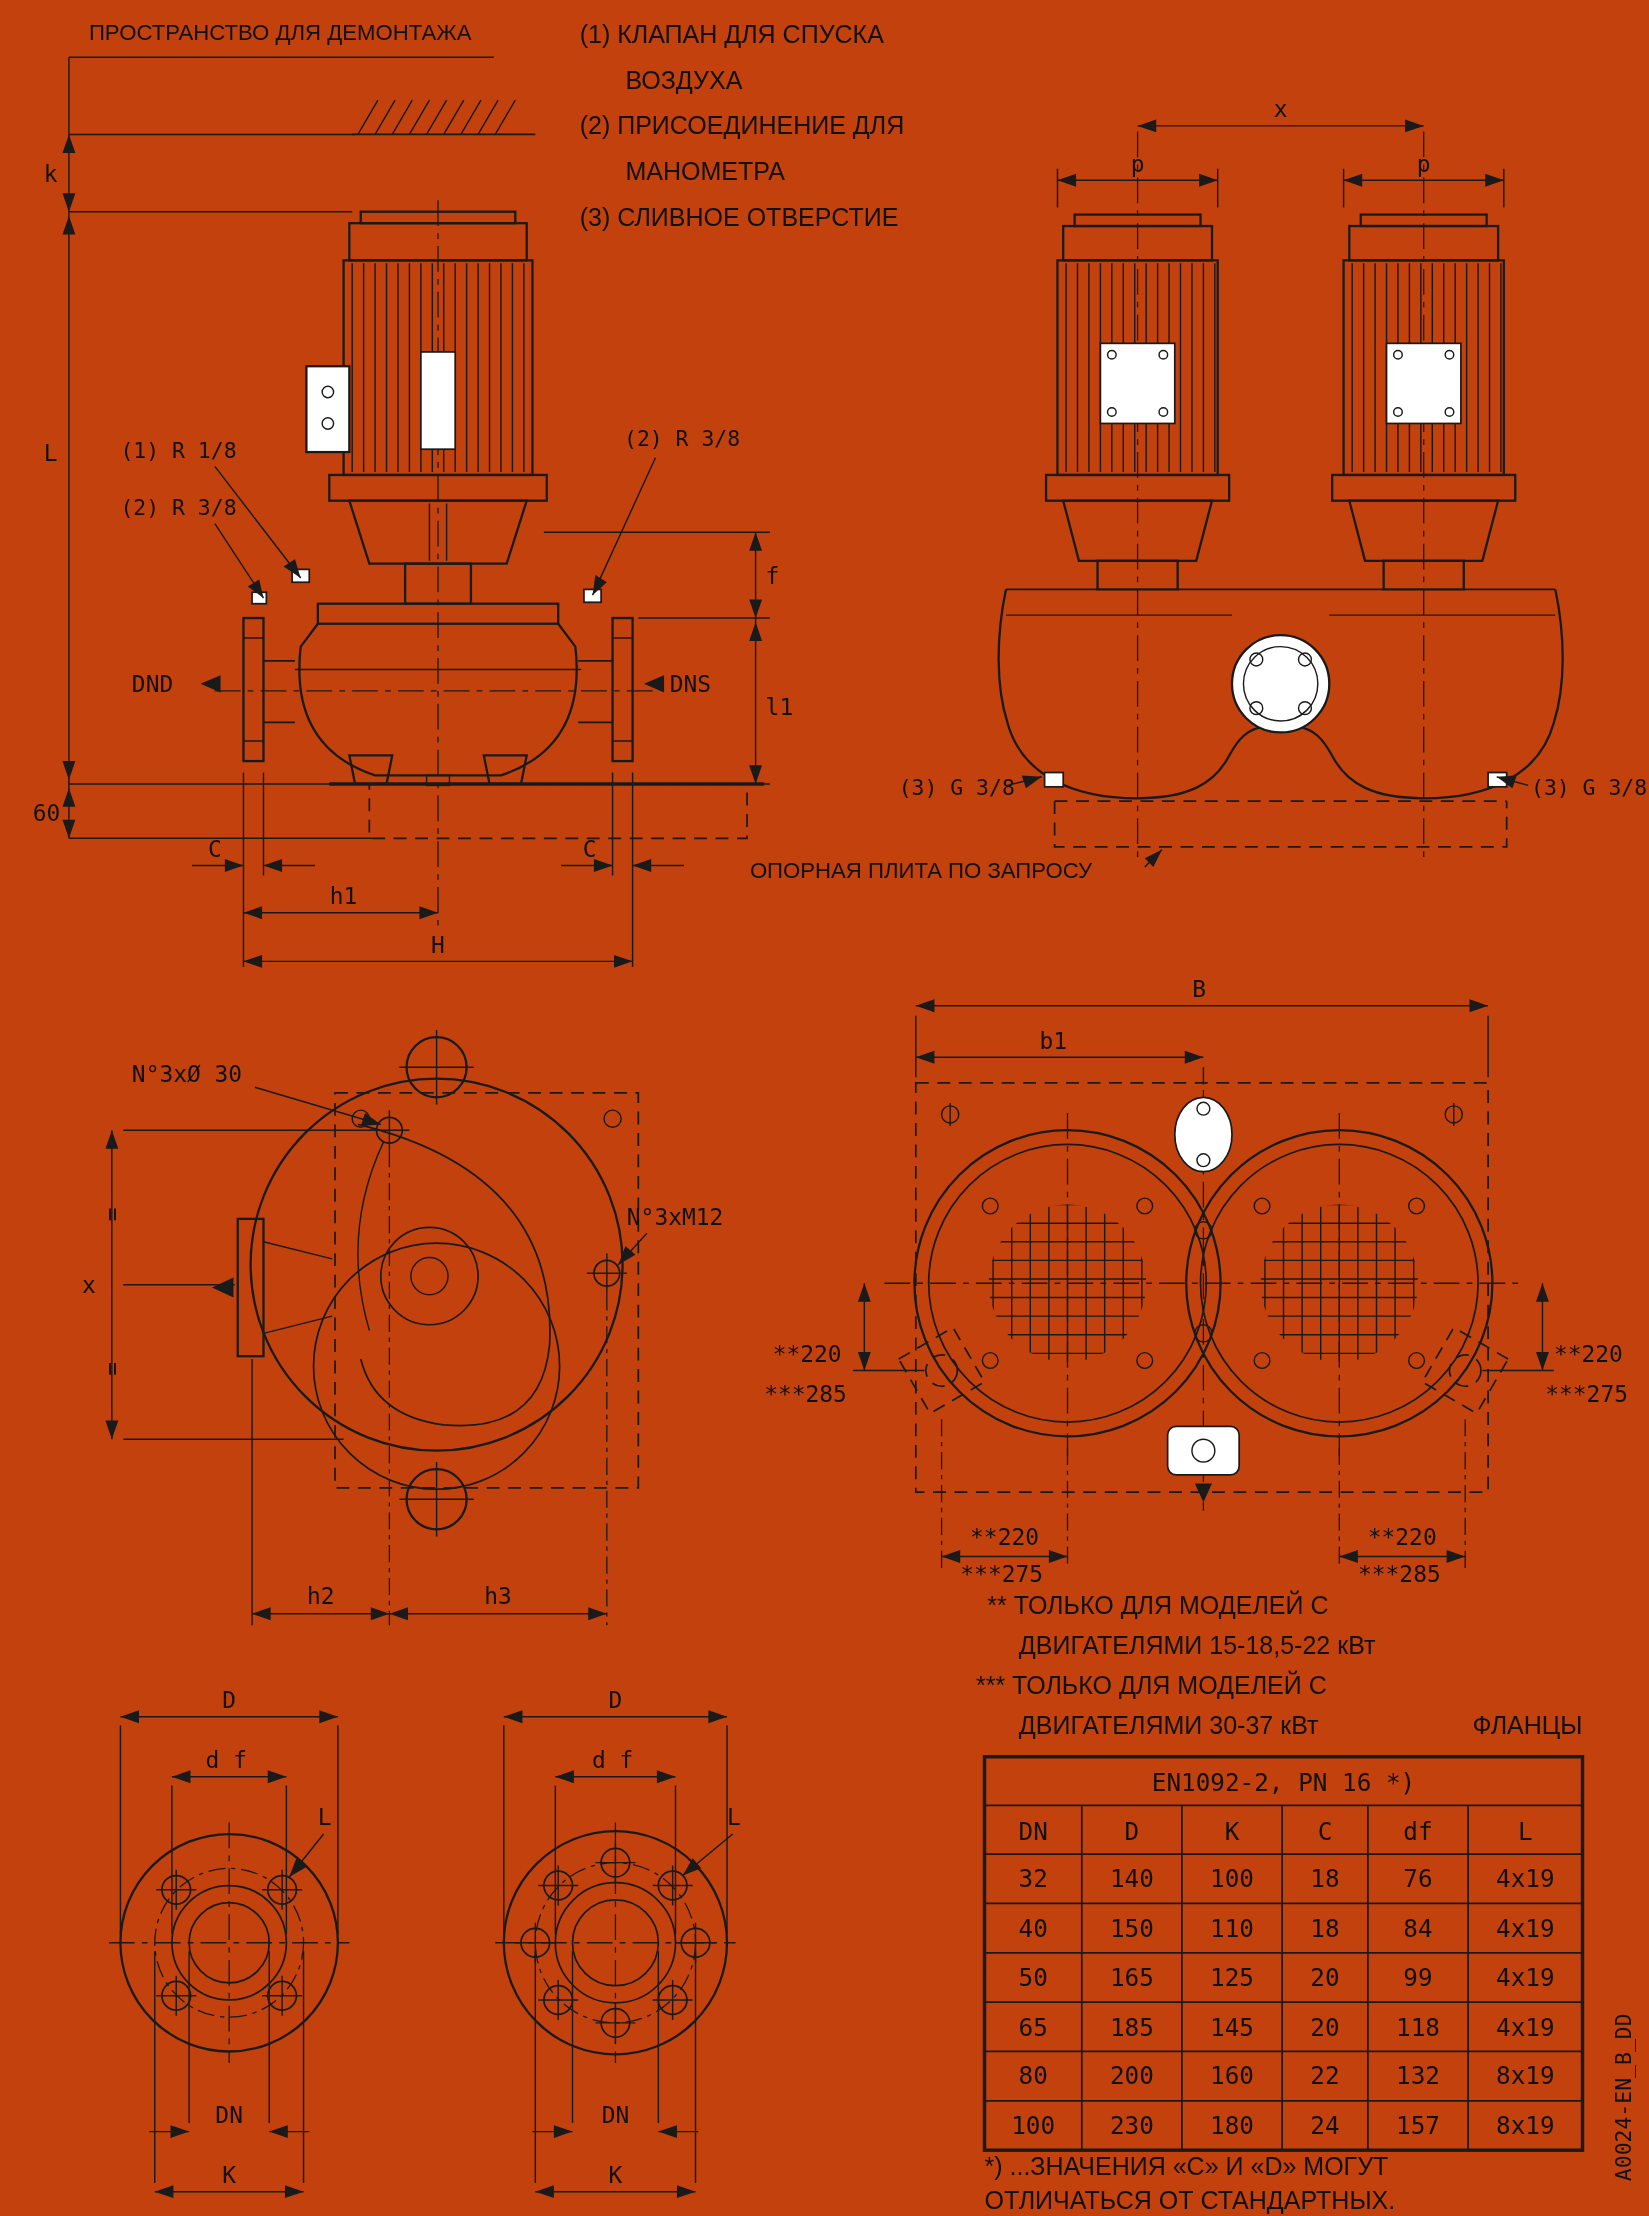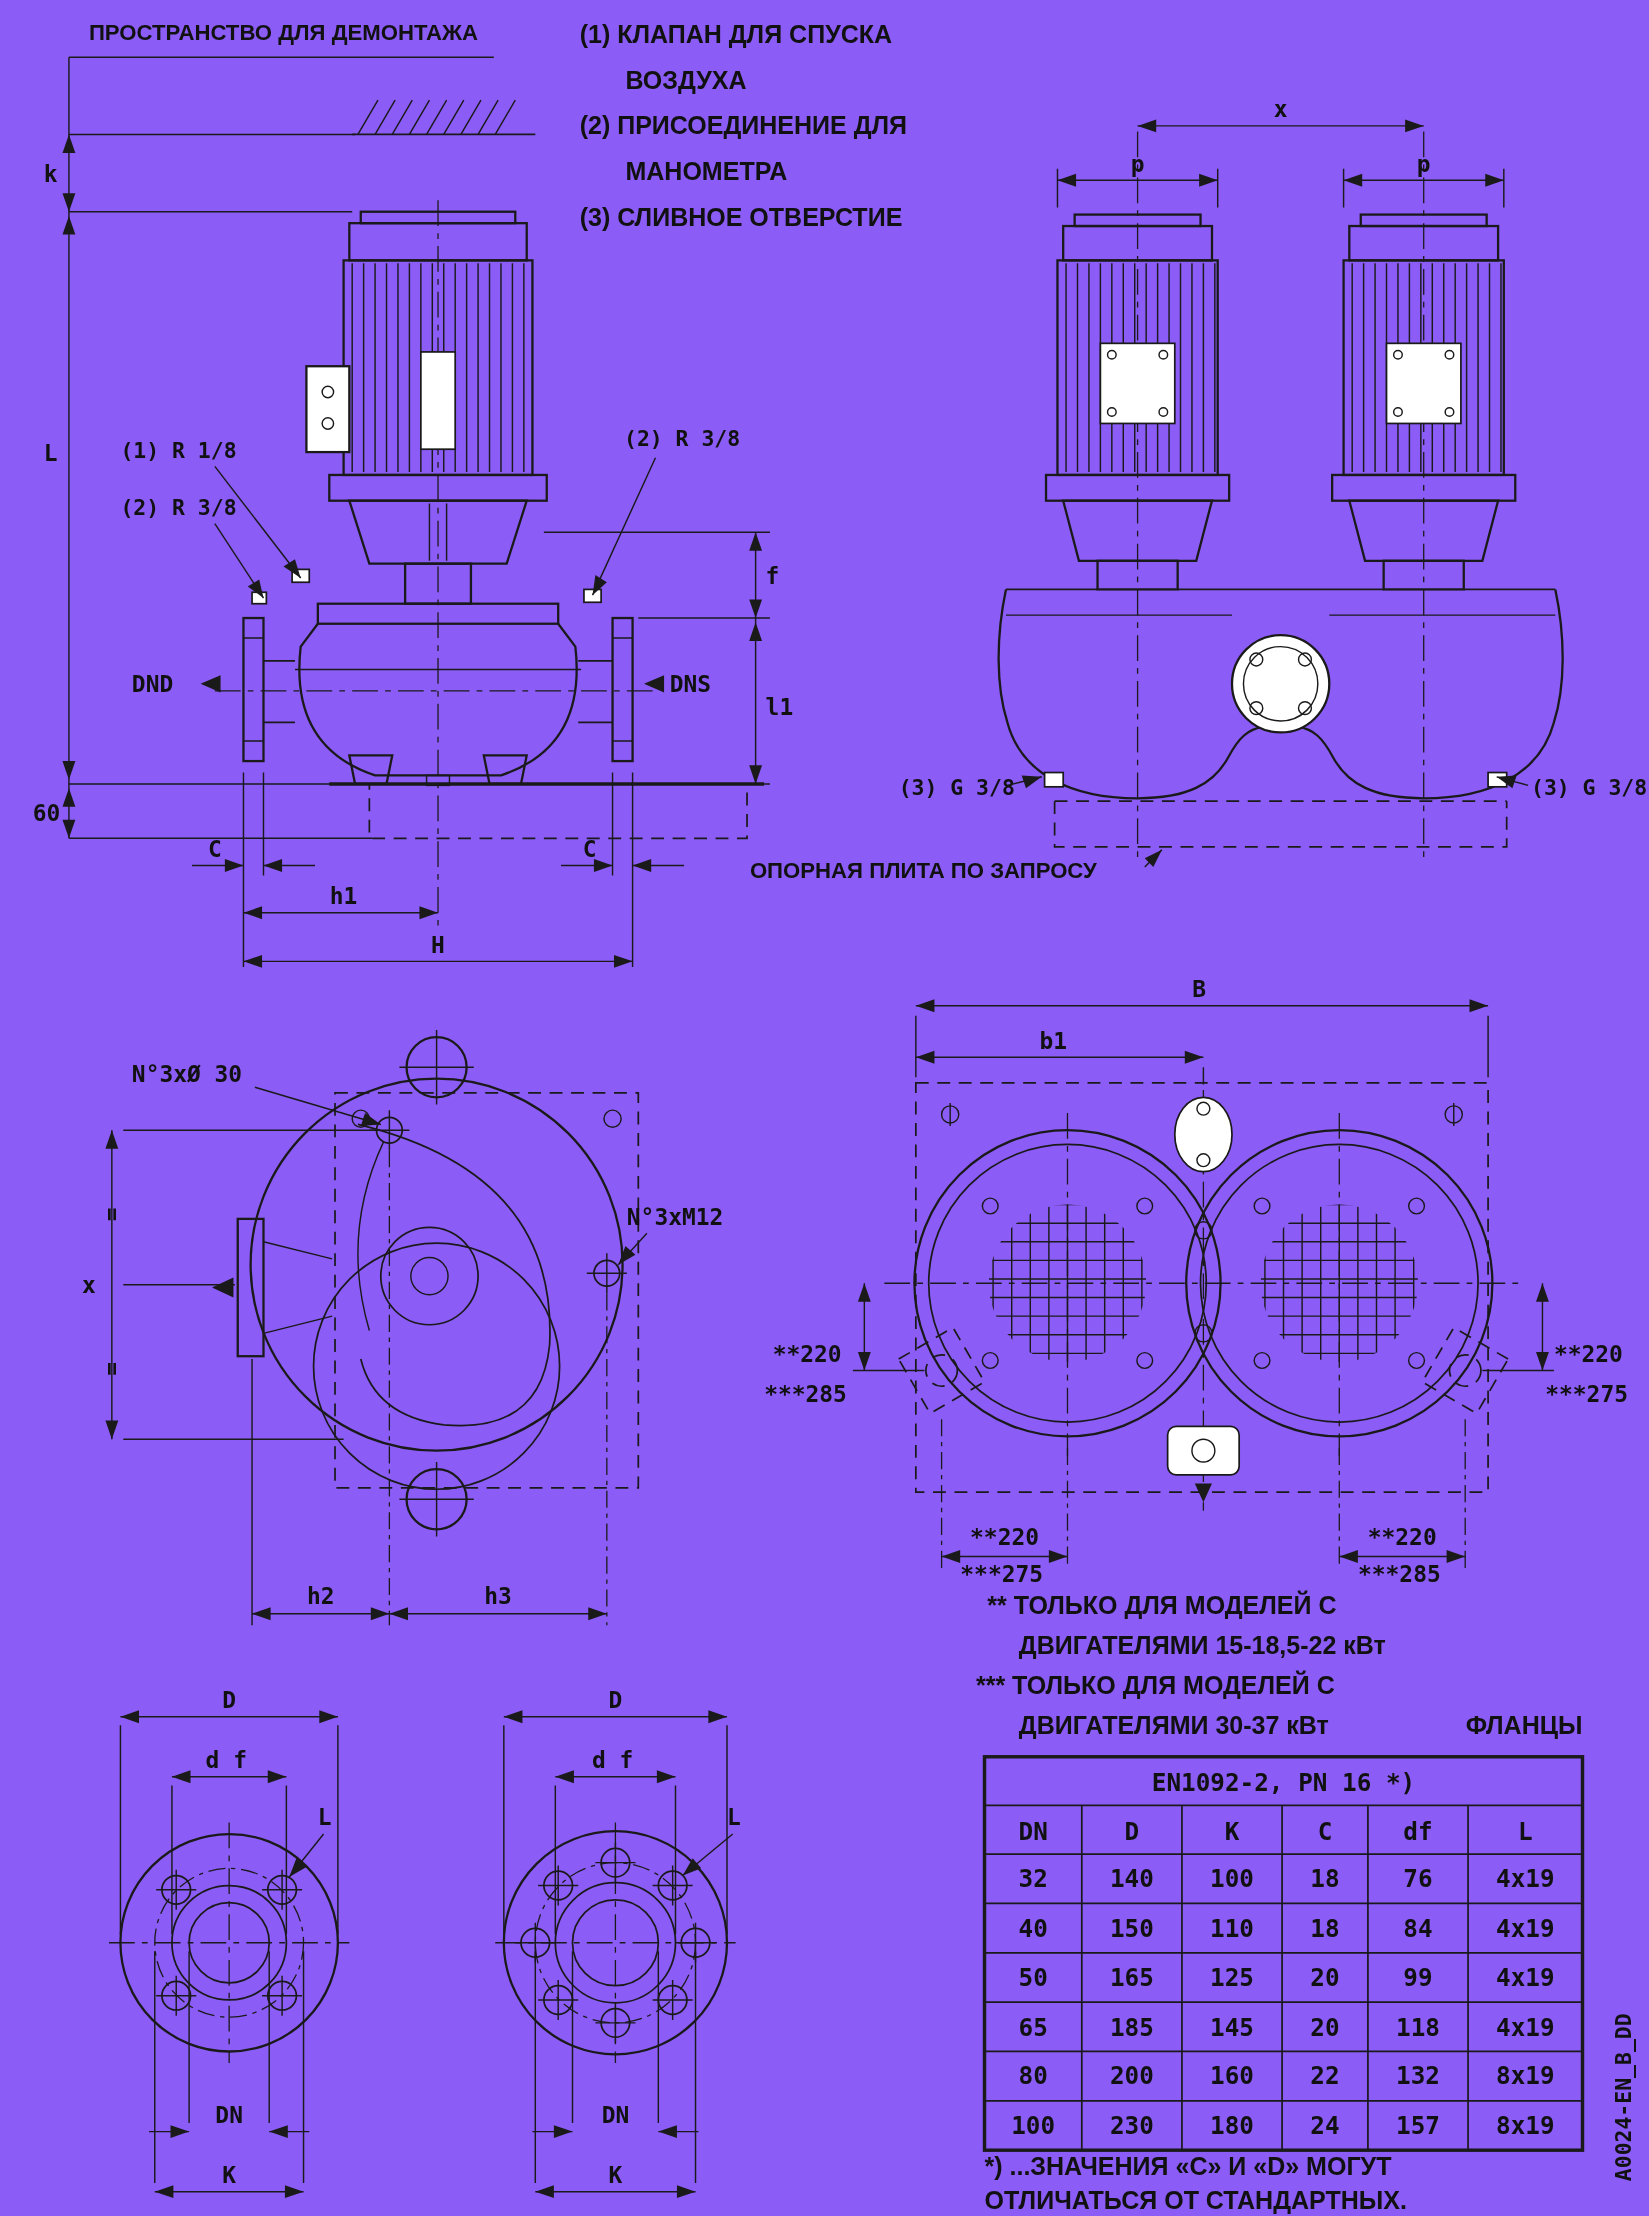--- a/index.html
+++ b/index.html
@@ -1,16 +1,16 @@
 <!DOCTYPE html>
 <html style="font-size:12.8px"><head>
 <meta charset="utf-8">
 <style>
   html,body{margin:0;padding:0;background:#ffffff;}
-  .sheet{position:relative;width:1650px;height:2216px;background:#8b5cf6;overflow:hidden;font-weight:bold;}
+  .sheet{position:relative;width:1650px;height:2216px;background:#c2410c;overflow:hidden;}
   svg{display:block;}
   .ln{fill:none;stroke:#1a1a1a;stroke-width:1.6;stroke-linejoin:miter;stroke-linecap:butt;}
   .thin{fill:none;stroke:#1a1a1a;stroke-width:1;}
   .med{fill:none;stroke:#1a1a1a;stroke-width:1.2;}
   .thk{fill:none;stroke:#1a1a1a;stroke-width:2.4;}
   .dsh{fill:none;stroke:#1a1a1a;stroke-width:1.2;stroke-dasharray:9,6;}
   .cl{fill:none;stroke:#1a1a1a;stroke-width:0.9;stroke-dasharray:18,5,4,5;}
   .bcd{fill:none;stroke:#1a1a1a;stroke-width:0.9;stroke-dasharray:12,4,3,4;}
   .fw{fill:#ffffff;stroke:#1a1a1a;stroke-width:1.6;}
   .fw2{fill:#ffffff;stroke:#1a1a1a;stroke-width:1.2;}

